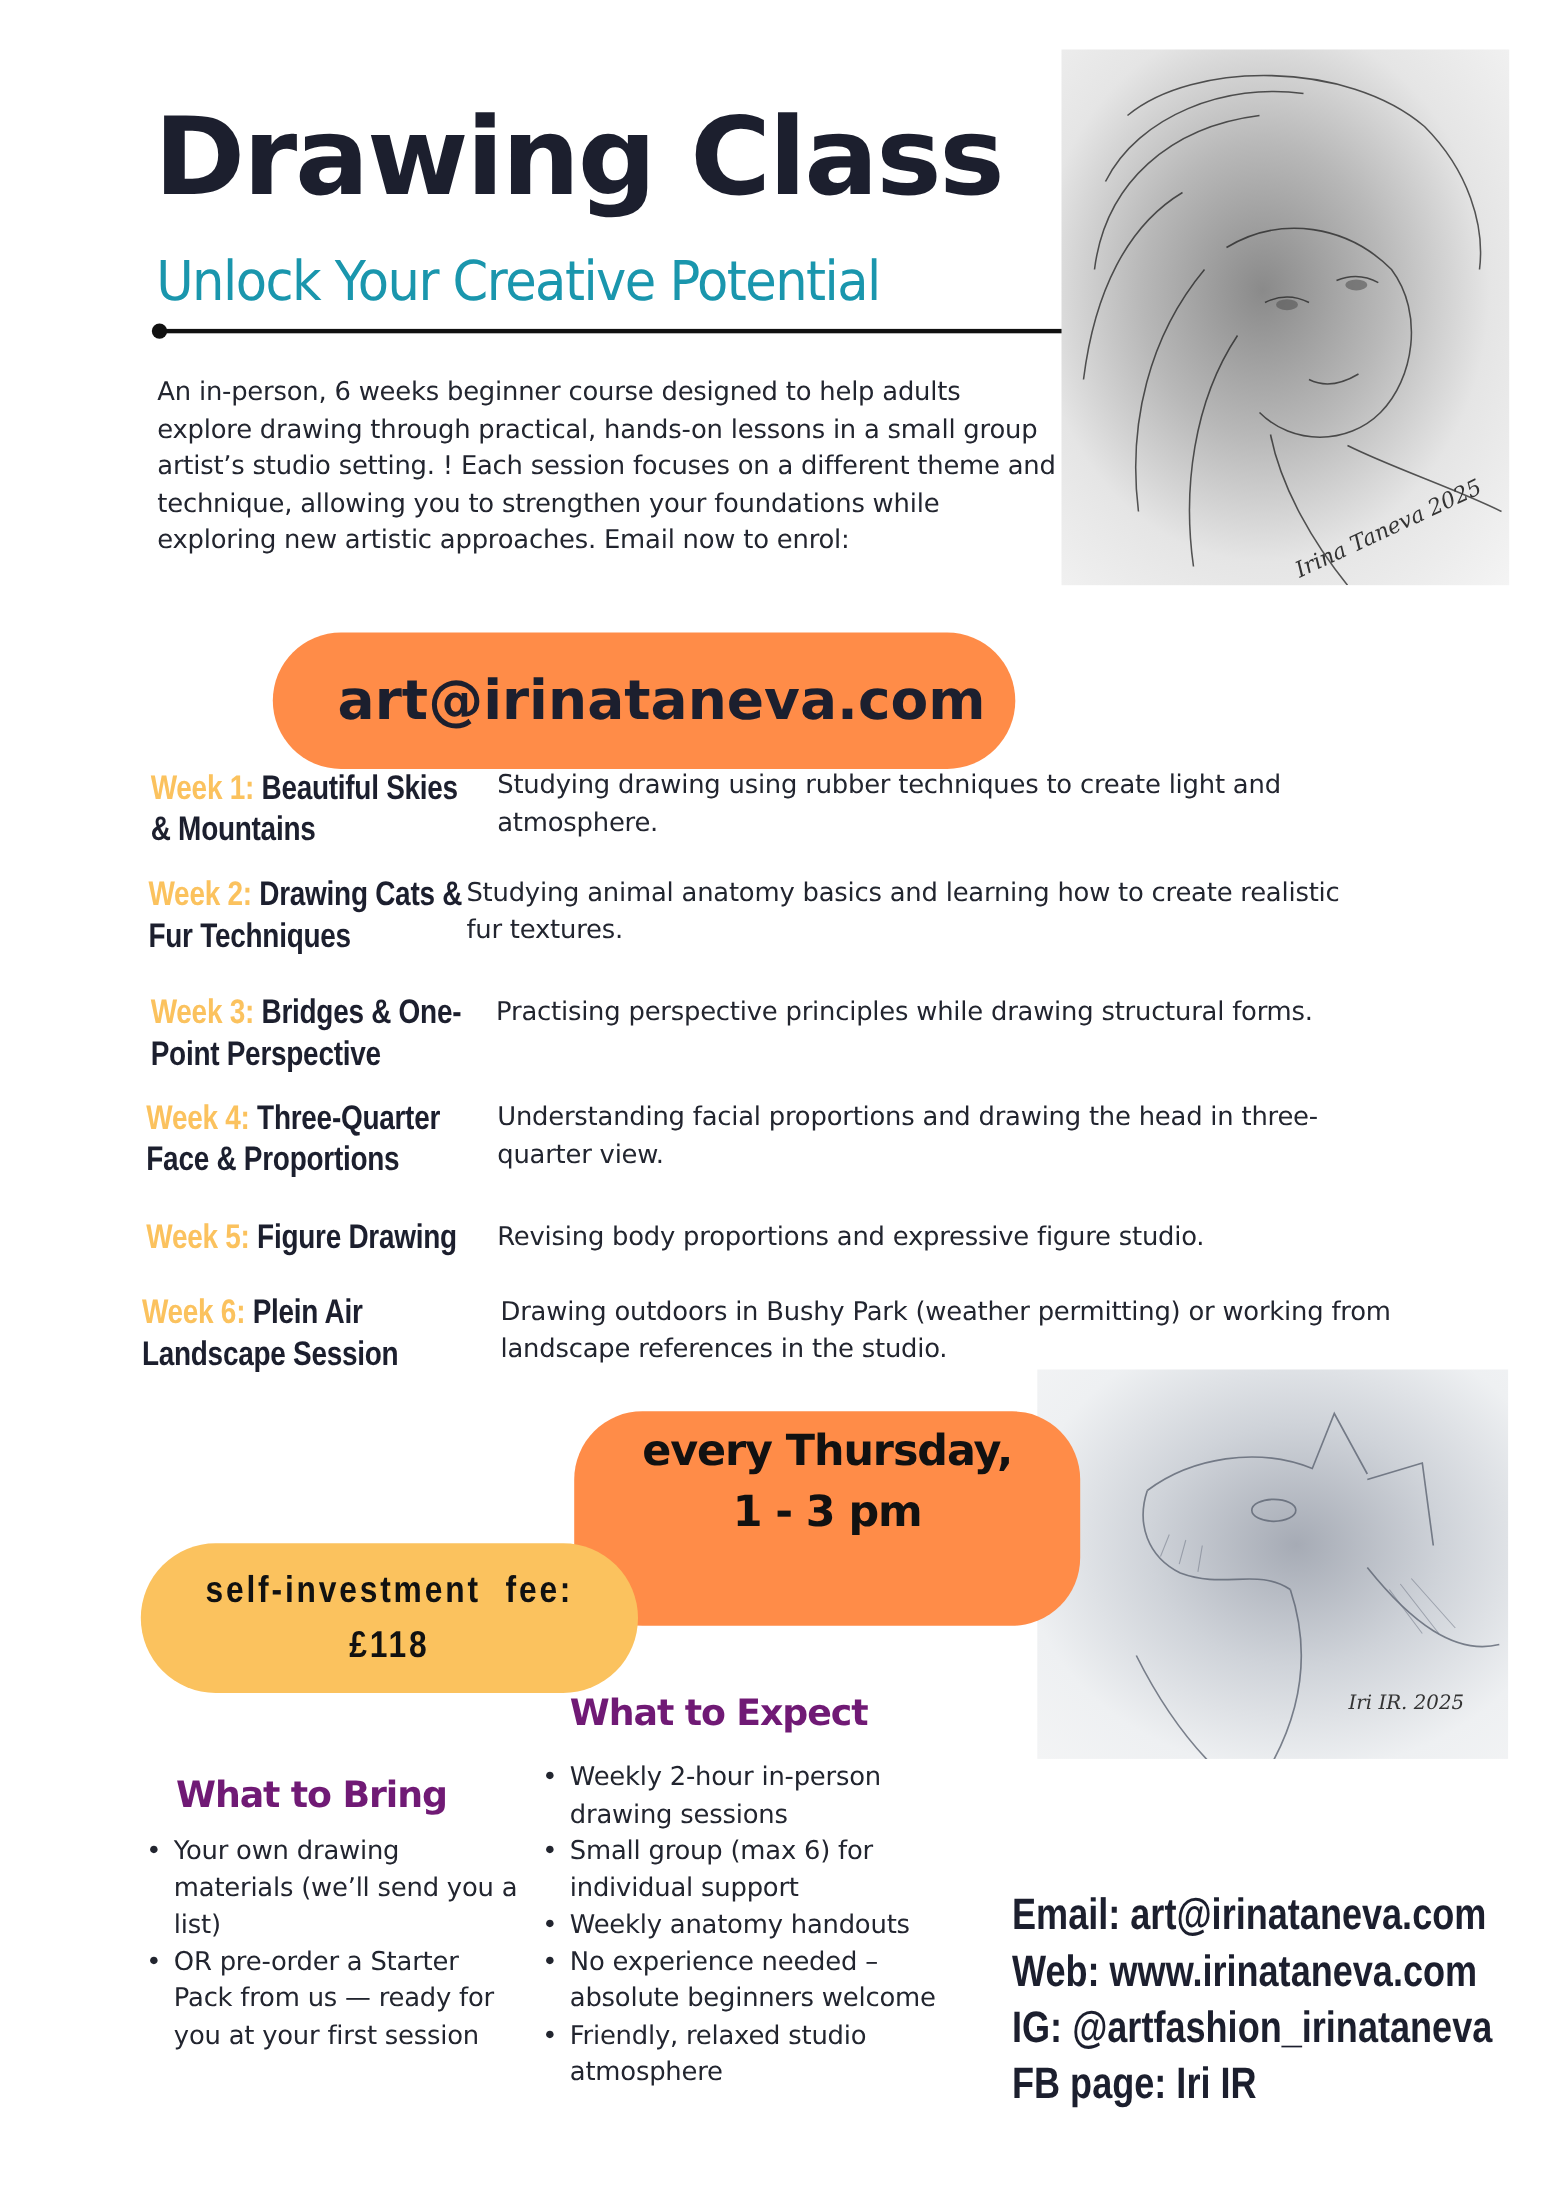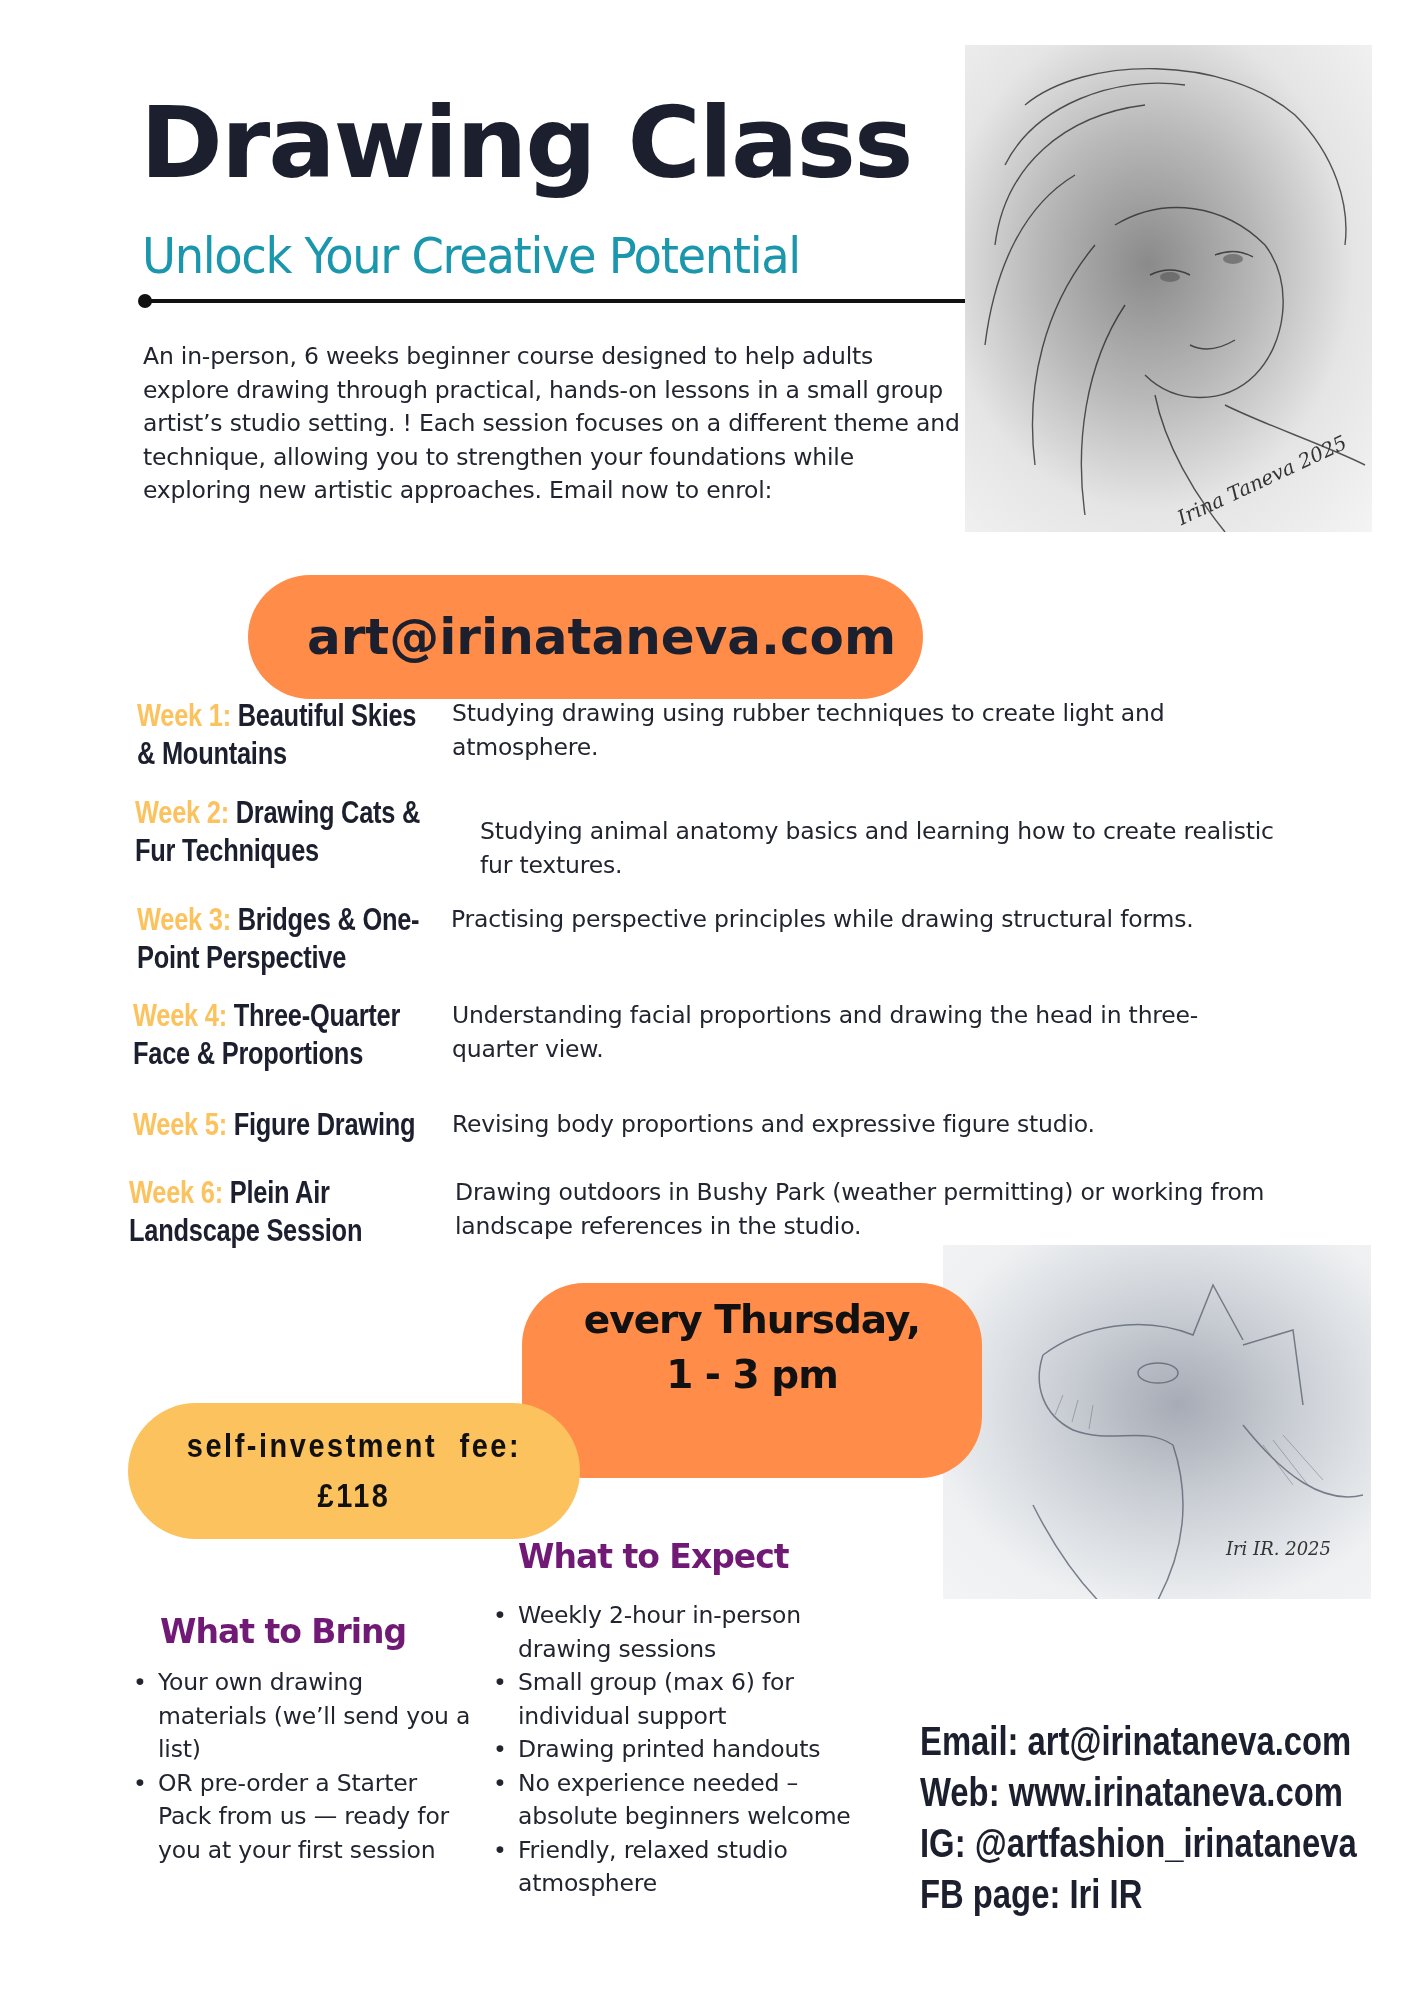--- a/index.html
+++ b/index.html
@@ -107,21 +107,21 @@
 </div>
 
 <div class="week-label" style="left:137px; top:697px;">
   <span class="week-num">Week 1:</span> <span>Beautiful Skies</span><br><span>&amp; Mountains</span>
 </div>
 <div class="week-desc" style="left:452px; top:696px;">Studying drawing using rubber techniques to create light and atmosphere.</div>
 
 <div class="week-label" style="left:135px; top:794px;">
   <span class="week-num">Week 2:</span> <span>Drawing Cats &amp;</span><br><span>Fur Techniques</span>
 </div>
-<div class="week-desc" style="left:480px; top:794px;margin-top:20px;">Studying animal anatomy basics and learning how to create realistic fur textures.</div>
+<div class="week-desc" style="left:424px; top:794px;">Studying animal anatomy basics and learning how to create realistic fur textures.</div>
 
 <div class="week-label" style="left:137px; top:901px;">
   <span class="week-num">Week 3:</span> <span>Bridges &amp; One-</span><br><span>Point Perspective</span>
 </div>
 <div class="week-desc" style="left:451px; top:902px;">Practising perspective principles while drawing structural forms.</div>
 
 <div class="week-label" style="left:133px; top:997px;">
   <span class="week-num">Week 4:</span> <span>Three-Quarter</span><br><span>Face &amp; Proportions</span>
 </div>
 <div class="week-desc" style="left:452px; top:998px;">Understanding facial proportions and drawing the head in three-quarter view.</div>
@@ -164,21 +164,21 @@
 <div class="abs fee-pill"></div>
 <div class="abs fee-text">
   <span class="l1">self-investment fee:</span>
   <span class="l2">£118</span>
 </div>
 
 <div class="section-h" style="left:518px; top:1537px;">What to Expect</div>
 <ul class="list" style="left:493px; top:1599px; width:400px;">
   <li>Weekly 2-hour in-person drawing sessions</li>
   <li>Small group (max 6) for individual support</li>
-  <li>Drawing printed handouts</li>
+  <li>Weekly anatomy handouts</li>
   <li>No experience needed – absolute beginners welcome</li>
   <li>Friendly, relaxed studio atmosphere</li>
 </ul>
 
 <div class="section-h" style="left:160px; top:1612px;">What to Bring</div>
 <ul class="list" style="left:133px; top:1666px; width:340px;">
   <li>Your own drawing materials (we’ll send you a list)</li>
   <li>OR pre-order a Starter Pack from us — ready for you at your first session</li>
 </ul>
 

